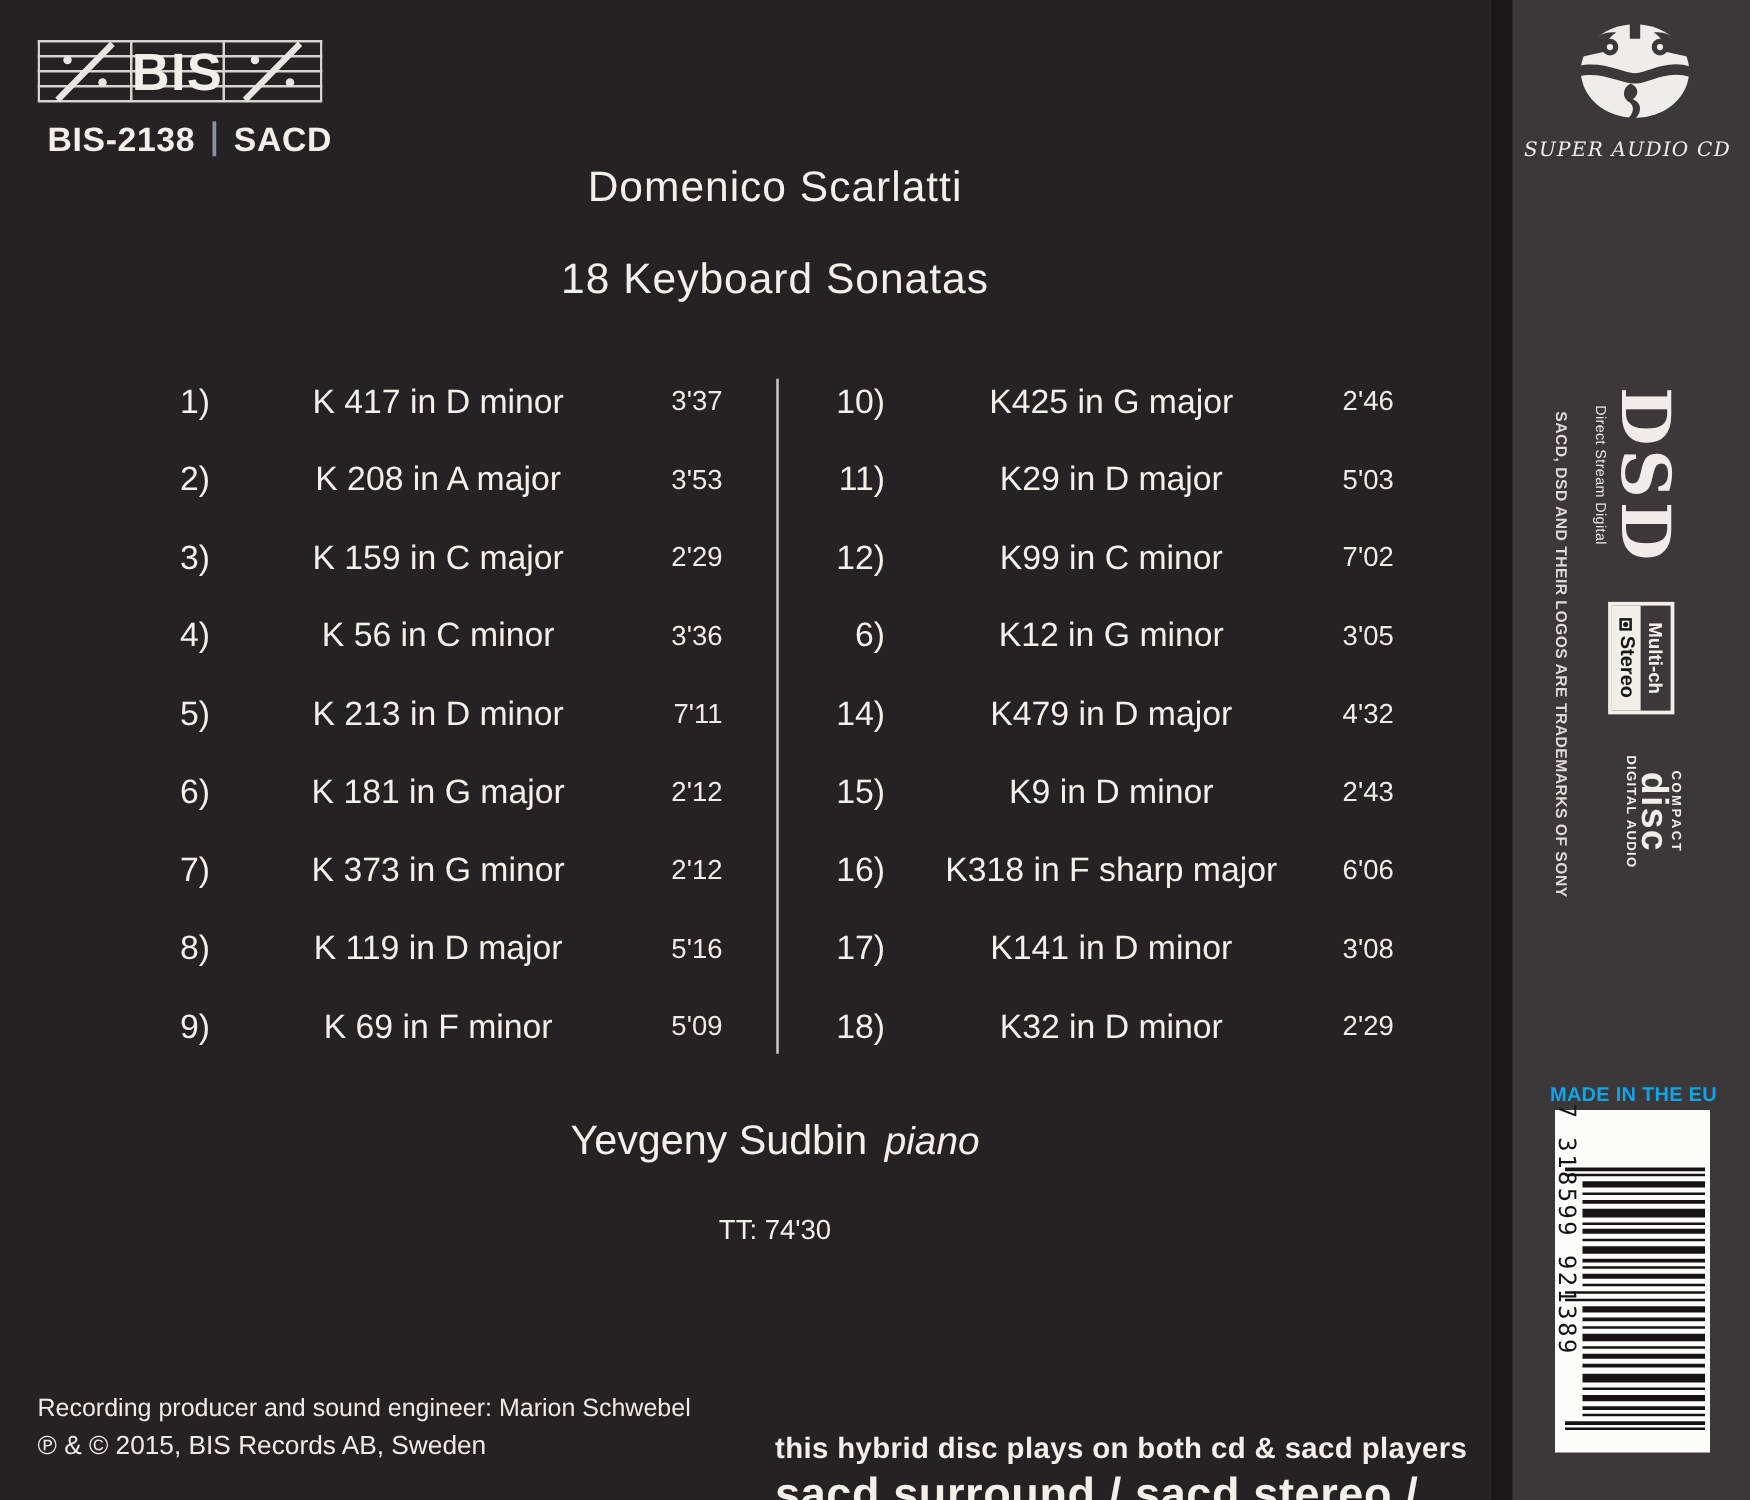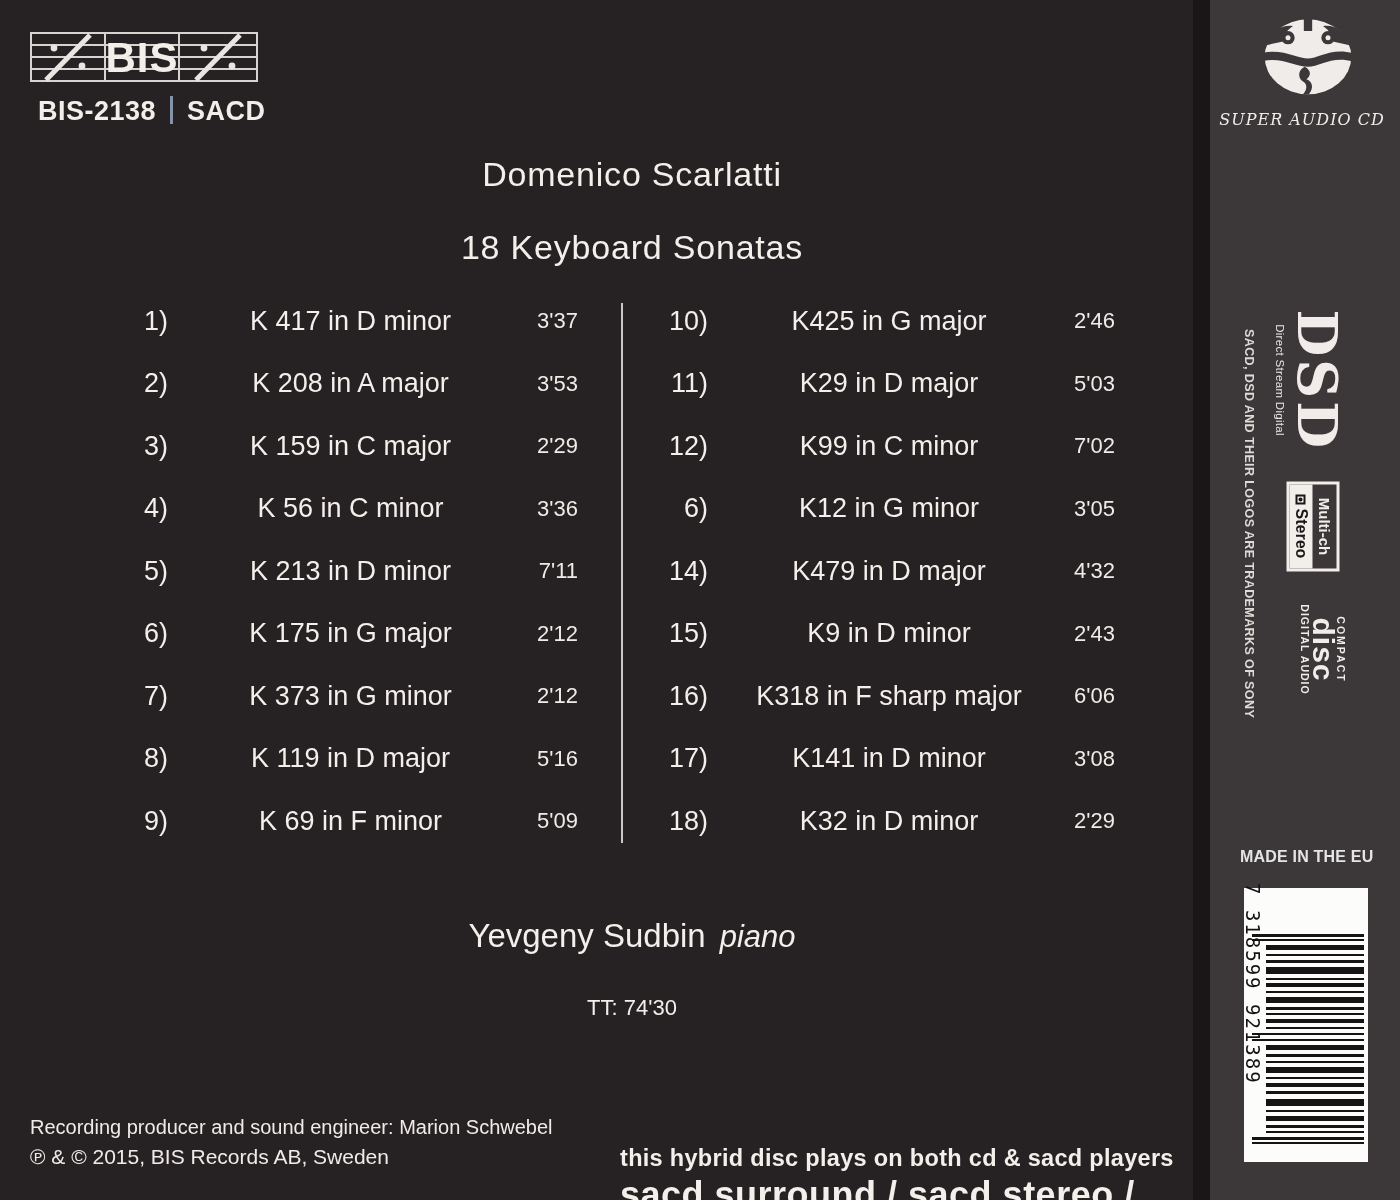--- a/index.html
+++ b/index.html
@@ -6,21 +6,21 @@
   .card{position:relative;width:1400px;height:1200px;background:#262122;overflow:hidden;
         font-family:"Liberation Sans",sans-serif;color:#f3efeb;}
   .seam{position:absolute;left:1193px;top:0;width:17px;height:1200px;background:#1a1617;}
   .sidebar{position:absolute;left:1210px;top:0;width:190px;height:1200px;background:#3c3738;}
   
   .bis-block{position:absolute;left:30px;top:28px;width:240px;}
   .bis-cat{display:flex;gap:14px;margin-top:6px;margin-left:8px;
            font-size:27px;font-weight:bold;letter-spacing:.5px;color:#f2eeea;}
   .cat-sep{display:inline-block;width:3px;height:28px;background:#8593a8;}
   
-  .center-zone{position:absolute;left:12px;width:1240px;text-align:center;margin-top:24px;}
+  .center-zone{position:absolute;left:0;width:1240px;text-align:center;}
   .composer{top:131px;font-size:34px;letter-spacing:.8px;}
   .album{top:204px;font-size:34px;letter-spacing:.8px;}
   
   .tracklist{position:absolute;top:290px;}
   .col-left{left:108px;width:470px;}
   .col-right{left:648px;width:467px;}
   .trow{display:flex;align-items:center;height:62.5px;}
   .t-num{width:60px;text-align:right;font-size:27px;flex:0 0 auto;}
   .t-name{margin-left:25px;font-size:27px;flex:1 1 auto;text-align:center;white-space:nowrap;}
   .t-dur{width:70px;text-align:right;font-size:22px;flex:0 0 auto;color:#efebe7;}
@@ -52,22 +52,22 @@
           font-size:15px;font-weight:bold;color:#f2eeea;}
   .mc-bottom{height:23px;background:#f2eeea;display:flex;align-items:center;justify-content:center;
              gap:4px;font-size:16px;font-weight:bold;color:#1b1718;}
   .mc-dot{width:10px;height:10px;border:2px solid #1b1718;box-sizing:border-box;display:inline-flex;
           align-items:center;justify-content:center;}
   .mc-dot i{width:4px;height:4px;border-radius:50%;background:#1b1718;display:block;}
   .cd-logo{position:absolute;left:1274px;top:626px;width:96px;height:47px;text-align:center;color:#f1edea;}
   .cd-top{font-size:10.5px;font-weight:bold;letter-spacing:2px;line-height:10px;}
   .cd-big{font-size:30px;font-weight:bold;line-height:26px;letter-spacing:1px;}
   .cd-bottom{font-size:10.5px;font-weight:bold;letter-spacing:1px;line-height:11px;}
-  .made-in{position:absolute;left:1240px;top:848px;width:140px;font-size:16px;font-weight:bold;
-           letter-spacing:.2px;color:#e5e5e5;white-space:nowrap;}
+  .made-in{position:absolute;left:1240px;top:868px;width:140px;font-size:16px;font-weight:bold;
+           letter-spacing:.2px;color:#0ea5e9;white-space:nowrap;}
   .barcode{position:absolute;left:1244px;top:888px;width:124px;height:274px;background:#fcfcfb;}
   .barcode-digits{position:absolute;left:1114px;top:1013px;width:280px;height:20px;
                   font-family:"DejaVu Sans Mono",monospace;font-size:19px;letter-spacing:2px;
                   color:#151112;white-space:nowrap;}
 </style>
 </head>
 <body>
 
 <div class="card">
 
@@ -130,21 +130,21 @@
         <span class="t-name">K 56 in C minor</span>
         <span class="t-dur">3'36</span>
       </div>
     <div class="trow">
         <span class="t-num">5)</span>
         <span class="t-name">K 213 in D minor</span>
         <span class="t-dur">7'11</span>
       </div>
     <div class="trow">
         <span class="t-num">6)</span>
-        <span class="t-name">K 175 in G major</span>
+        <span class="t-name">K 181 in G major</span>
         <span class="t-dur">2'12</span>
       </div>
     <div class="trow">
         <span class="t-num">7)</span>
         <span class="t-name">K 373 in G minor</span>
         <span class="t-dur">2'12</span>
       </div>
     <div class="trow">
         <span class="t-num">8)</span>
         <span class="t-name">K 119 in D major</span>

